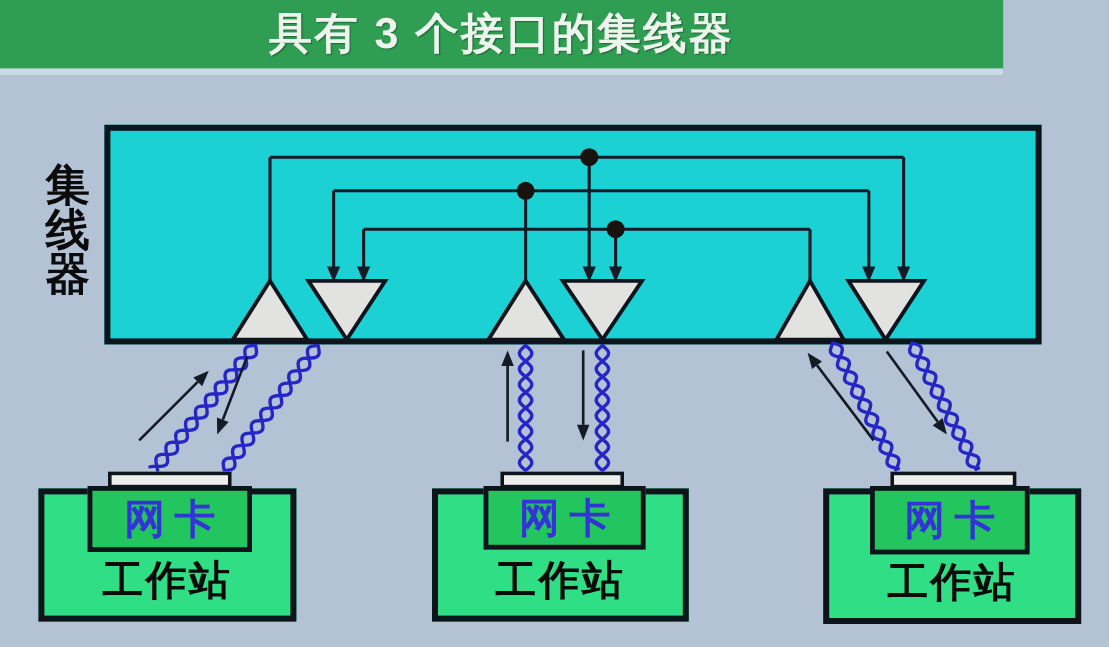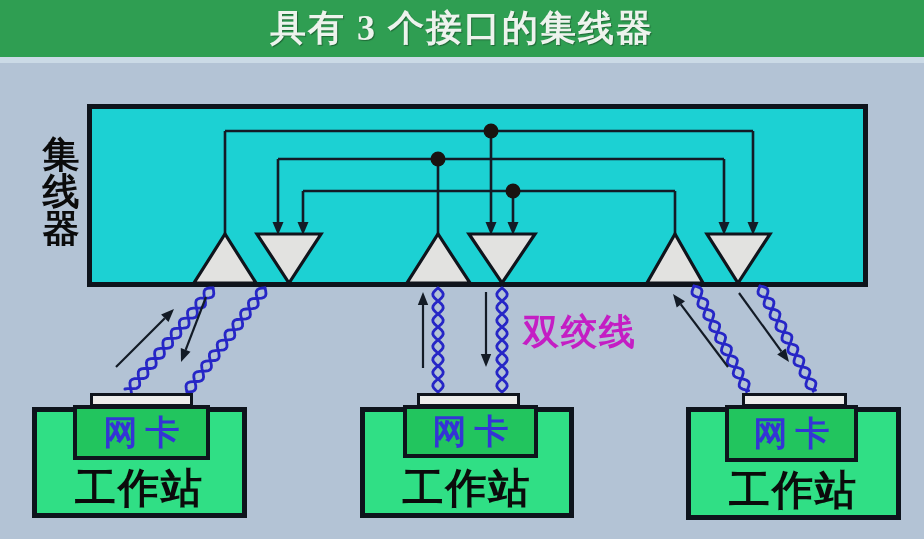--- a/index.html
+++ b/index.html
@@ -8,35 +8,35 @@
     --station-green:#30DF85;
     --nic-text-blue:#3434D6;
     --twisted-pair-magenta:#C41EC4;
     --cable-blue:#2626C6;
     --background:#B3C3D5;
     --line-black:#131B26;
   }
   html,body{margin:0;padding:0;background:var(--background);}
   body{font-family:"Liberation Sans","DejaVu Sans",sans-serif;}
   .stage{position:relative;width:924px;height:539px;overflow:hidden;background:var(--background);}
-  .banner{position:absolute;left:0;top:0;width:924px;height:57px;background:var(--banner-green);
-          border-bottom:6px solid #CBDAE6;display:flex;align-items:center;justify-content:center;font-family:Liberation Serif, serif;}
+  .banner{position:absolute;left:0;top:0;width:836px;height:57px;background:var(--banner-green);
+          border-bottom:6px solid #CBDAE6;display:flex;align-items:center;justify-content:center;}
   .banner .title{color:#EDF3ED;font-size:36px;font-weight:700;letter-spacing:2px;text-shadow:1px 1px 1px rgba(0,0,0,.35);}
   .hub-box{position:absolute;left:87px;top:104px;width:781px;height:183px;background:var(--hub-cyan);
            border:5px solid #0E141C;box-sizing:border-box;z-index:1;}
   .hub-label{position:absolute;left:38px;top:136px;width:46px;font-size:37px;font-weight:700;color:#0B0B0B;
-             line-height:1.0;text-align:center;word-break:break-all;z-index:4;}
+             line-height:1.0;word-break:break-all;z-index:4;}
   svg.diagram{position:absolute;left:0;top:0;z-index:2;}
   .station{position:absolute;width:215px;height:111px;background:var(--station-green);
            border:5px solid #0E141C;box-sizing:border-box;z-index:3;}
   .nic-box{position:absolute;background:#22c55e;border:4px solid #0E141C;box-sizing:border-box;z-index:4;
            display:flex;align-items:center;justify-content:center;}
   .nic-box .nic-label{color:var(--nic-text-blue);font-size:34px;font-weight:700;letter-spacing:8px;text-indent:8px;}
   .connector{position:absolute;height:14px;background:#EDEDEB;border:3px solid #0E141C;box-sizing:border-box;z-index:3;}
-  .station-label{position:absolute;text-align:center;font-size:41px;font-weight:700;color:#0B0B0B;z-index:4;letter-spacing:2px;}
+  .station-label{position:absolute;text-align:center;font-size:34px;font-weight:700;color:#0B0B0B;z-index:4;letter-spacing:2px;}
   .cable-label{position:absolute;left:523px;top:308px;font-size:36px;font-weight:700;color:var(--twisted-pair-magenta);z-index:4;letter-spacing:2px;}
 </style>
 </head>
 <body>
 
 <div class="stage">
 
   <header class="banner">
     <div class="title">具有 3 个接口的集线器</div>
   </header>
@@ -112,14 +112,13 @@
   </div>
   <div class="station-label" style="left:360px;top:461px;width:214px;">工作站</div>
 
   <div class="station" style="left:686px;top:407px;height:113px;"></div>
   <div class="connector" style="left:742px;top:393px;width:105px;"></div>
   <div class="nic-box" style="left:725px;top:405px;width:133px;height:57px;">
     <span class="nic-label">网卡</span>
   </div>
   <div class="station-label" style="left:686px;top:463px;width:215px;">工作站</div>
 
-  <div class="cable-label">双绞线</div>
 </div>
 
 </body></html>

